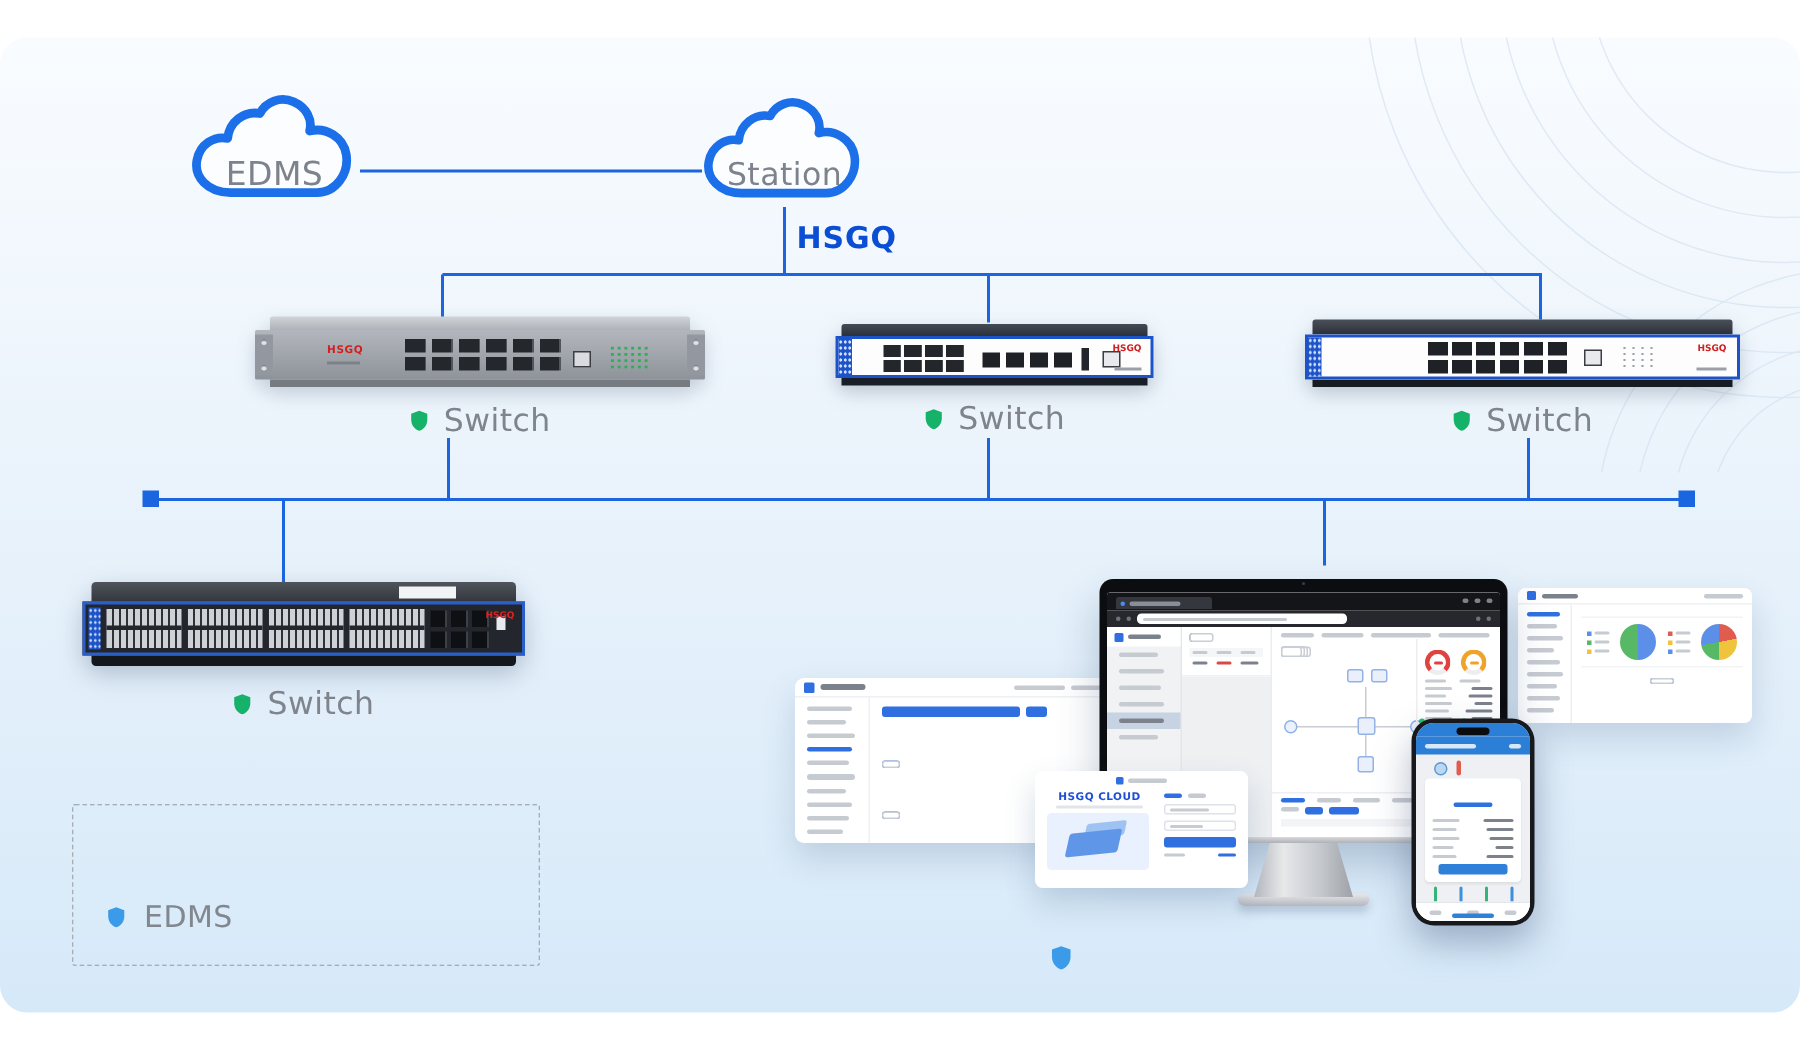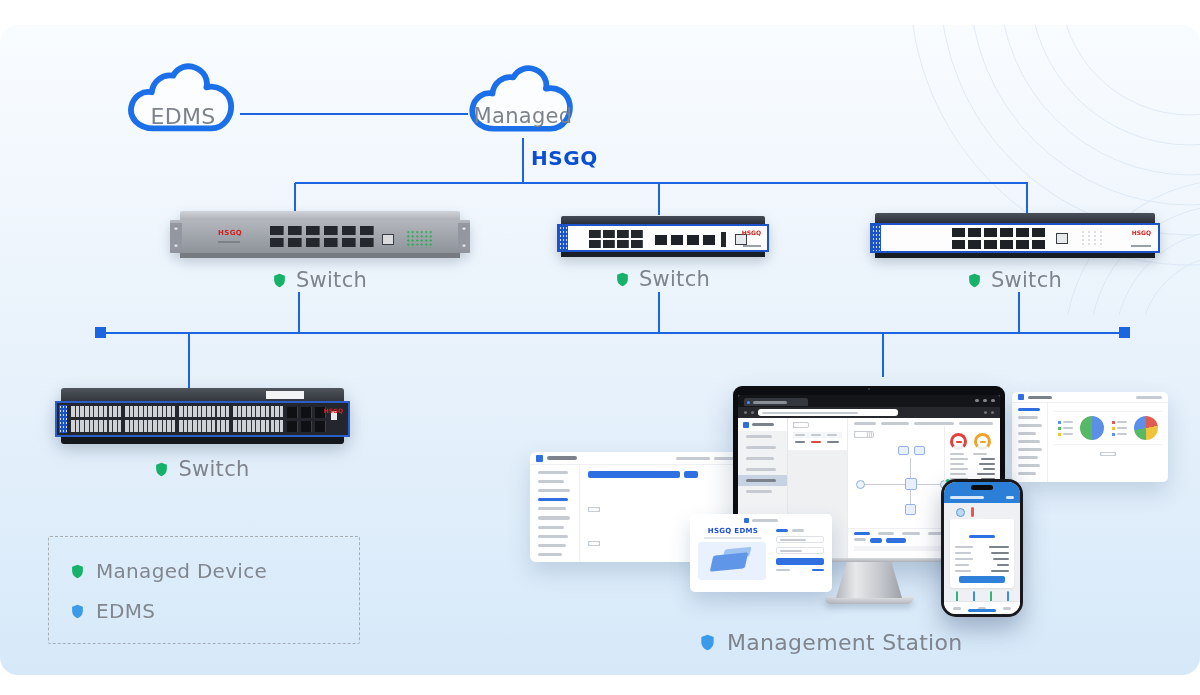--- a/index.html
+++ b/index.html
@@ -247,21 +247,21 @@
   <div class="cloud" style="left:122px; top:62px; width:122px;">
     <svg width="122" height="82" viewBox="0 0 124 84">
       <path d="M 32 68 C 16 68 7 57 9 46 C 11 35 21 29 30 31 C 31 20 41 12 52 14 C 56 6 66 2 75 6 C 84 10 88 18 86 26 C 97 23 109 30 111 42 C 113 55 104 68 91 68 Z" fill="#fbfdff" stroke="#1b6fe8" stroke-width="6" stroke-linejoin="round"></path>
     </svg>
     <span class="cloud-label">EDMS</span>
   </div>
   <div class="cloud" style="left:462px; top:64px; width:122px;">
     <svg width="122" height="80" viewBox="0 0 124 84">
       <path d="M 32 68 C 16 68 7 57 9 46 C 11 35 21 29 30 31 C 31 20 41 12 52 14 C 56 6 66 2 75 6 C 84 10 88 18 86 26 C 97 23 109 30 111 42 C 113 55 104 68 91 68 Z" fill="#fbfdff" stroke="#1b6fe8" stroke-width="6" stroke-linejoin="round"></path>
     </svg>
-    <span class="cloud-label" style="top:40px; font-size:21px;">Managed</span>
+    <span class="cloud-label" style="top:40px; font-size:21px;">Station</span>
   </div>
   <div class="mqtt">HSGQ</div>
 
   <div class="dev" style="left:170px; top:211px; width:300px;">
     <div class="sw-gray">
       <div class="sg-top"></div>
       <div class="sg-face">
         <span class="ear l">
             <i class="screw"></i>
             <i class="screw"></i>
@@ -357,26 +357,20 @@
     </div>
     <div class="dev-label">
       <svg class="shield" width="13" height="15" viewBox="0 0 16 18">
         <path d="M8 .8 L14.6 3.2 V8.2 C14.6 12.6 11.9 16 8 17.3 C4.1 16 1.4 12.6 1.4 8.2 V3.2 Z" fill="#17b26a"></path>
       </svg>
       <span>Switch</span>
     </div>
   </div>
 
   <div class="legend">
-    <div class="legend-item" style="top:22px;">
-      <svg width="13" height="15" viewBox="0 0 16 18">
-        <path d="M8 .8 L14.6 3.2 V8.2 C14.6 12.6 11.9 16 8 17.3 C4.1 16 1.4 12.6 1.4 8.2 V3.2 Z" fill="#17b26a"></path>
-      </svg>
-      <span>Managed Device</span>
-    </div>
     <div class="legend-item" style="top:62px;">
       <svg width="13" height="15" viewBox="0 0 16 18">
         <path d="M8 .8 L14.6 3.2 V8.2 C14.6 12.6 11.9 16 8 17.3 C4.1 16 1.4 12.6 1.4 8.2 V3.2 Z" fill="#3b9be8"></path>
       </svg>
       <span>EDMS</span>
     </div>
   </div>
 
   <div>
 
@@ -663,21 +657,21 @@
       <div class="m-base"></div>
     </div>
 
     <div class="win login">
       <div class="lg-head">
         <span class="sq-blue" style="width:5px; height:5px;"></span>
         <span class="bar" style="width:26px; height:3px;"></span>
       </div>
       <div class="lg-cols">
         <div class="lg-left">
-          <div class="lg-title">HSGQ EDMS</div>
+          <div class="lg-title">HSGQ CLOUD</div>
           <span class="bar lt" style="width:58px; height:2px; margin:2px auto 0; display:block;"></span>
           <div class="lg-illus">
             <div class="iso2"></div>
               <div class="iso1"></div>
           </div>
         </div>
         <div class="lg-right">
           <div style="display:flex; gap:4px;">
               <span class="bar bl" style="width:12px; height:3px;"></span>
               <span class="bar" style="width:12px; height:3px;"></span>
@@ -745,17 +739,16 @@
           <span class="bar" style="width:8px; height:3px;"></span>
           <span class="p-ind"></span>
         </div>
       </div>
     </div>
 
     <div class="ms-label">
       <svg width="15" height="17" viewBox="0 0 16 18">
         <path d="M8 .8 L14.6 3.2 V8.2 C14.6 12.6 11.9 16 8 17.3 C4.1 16 1.4 12.6 1.4 8.2 V3.2 Z" fill="#3b9be8"></path>
       </svg>
-      <span>Management Station</span>
     </div>
   </div>
 
 </div>
 
 </body></html>

